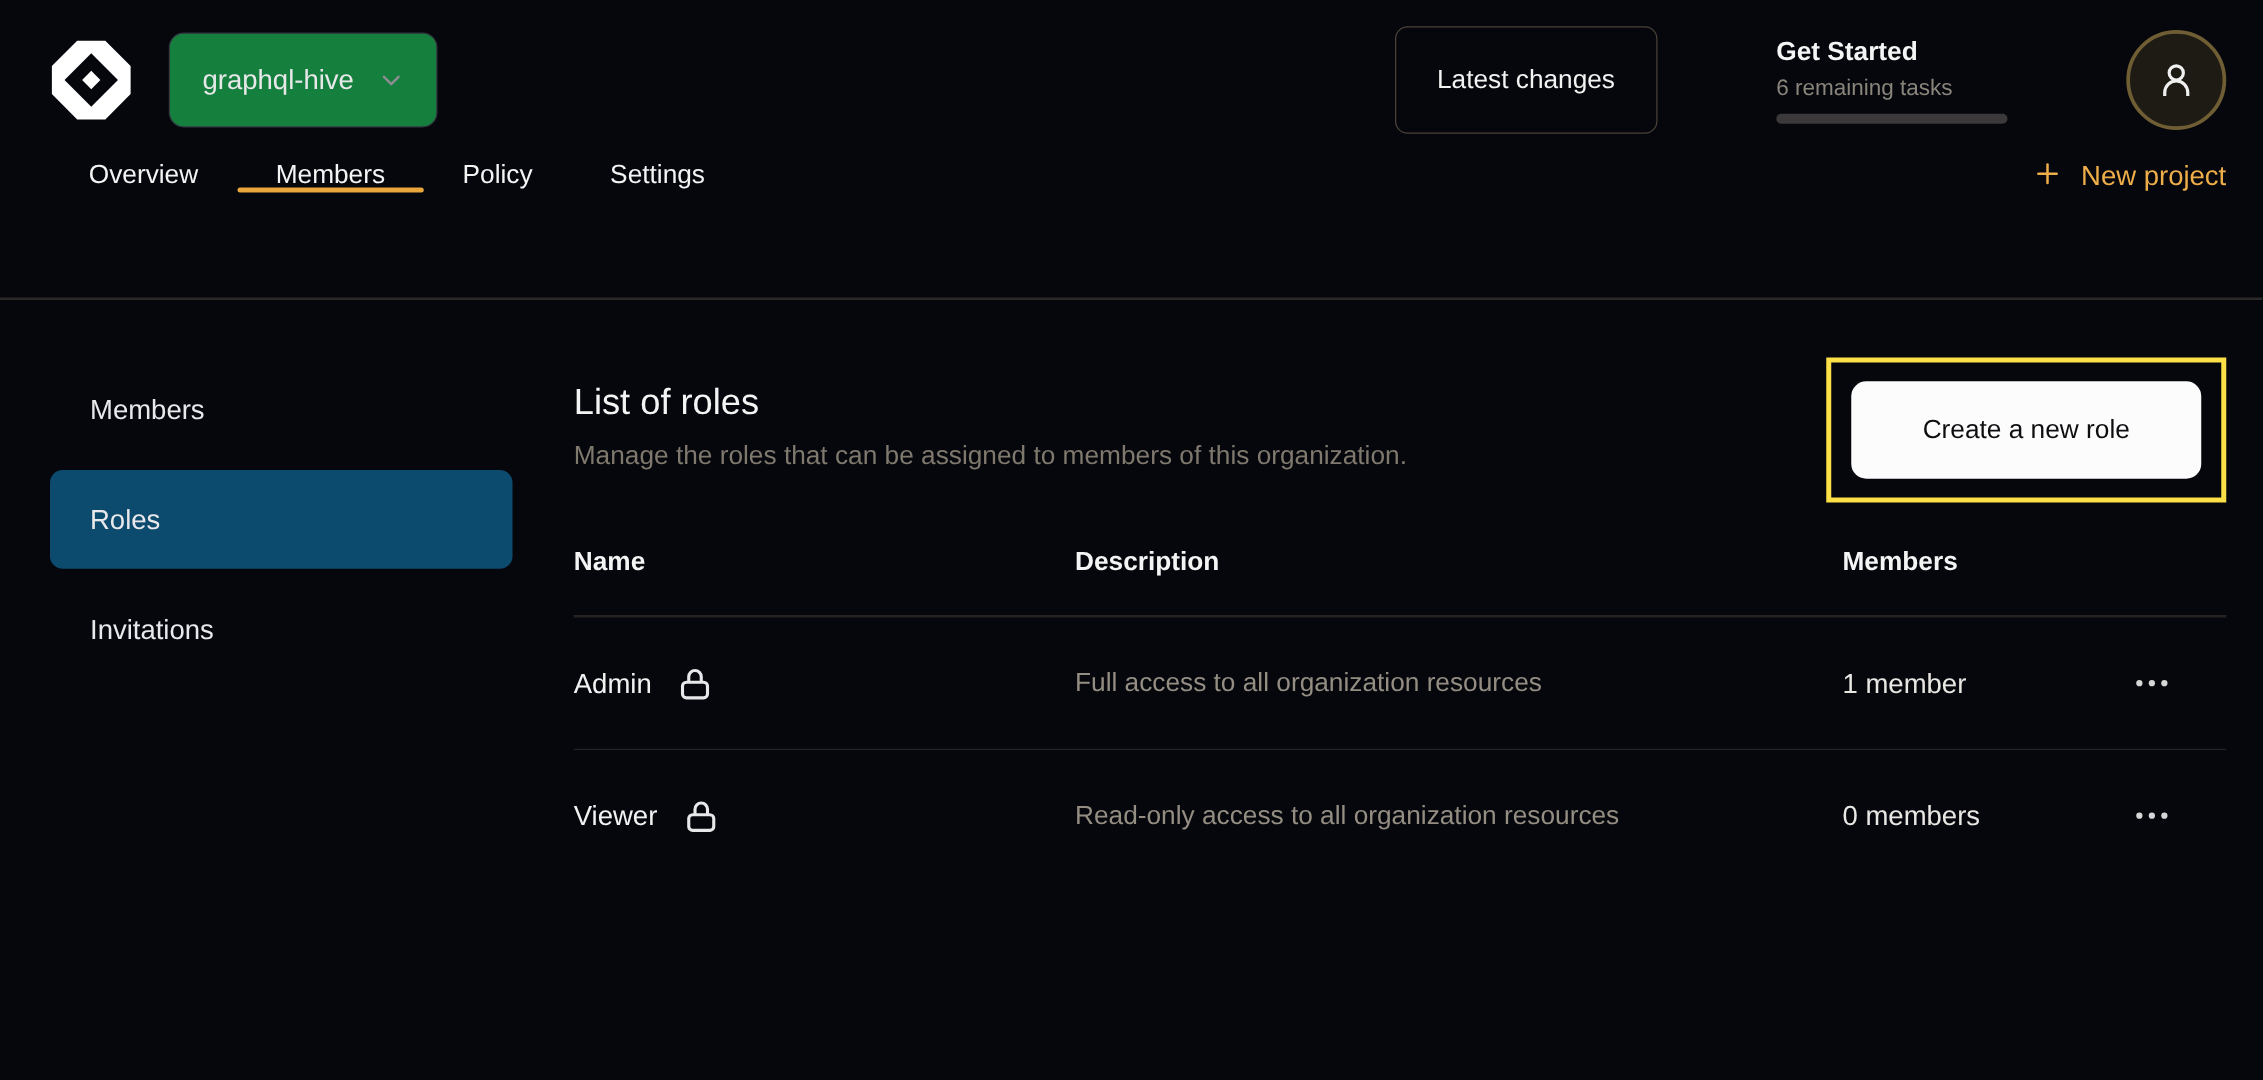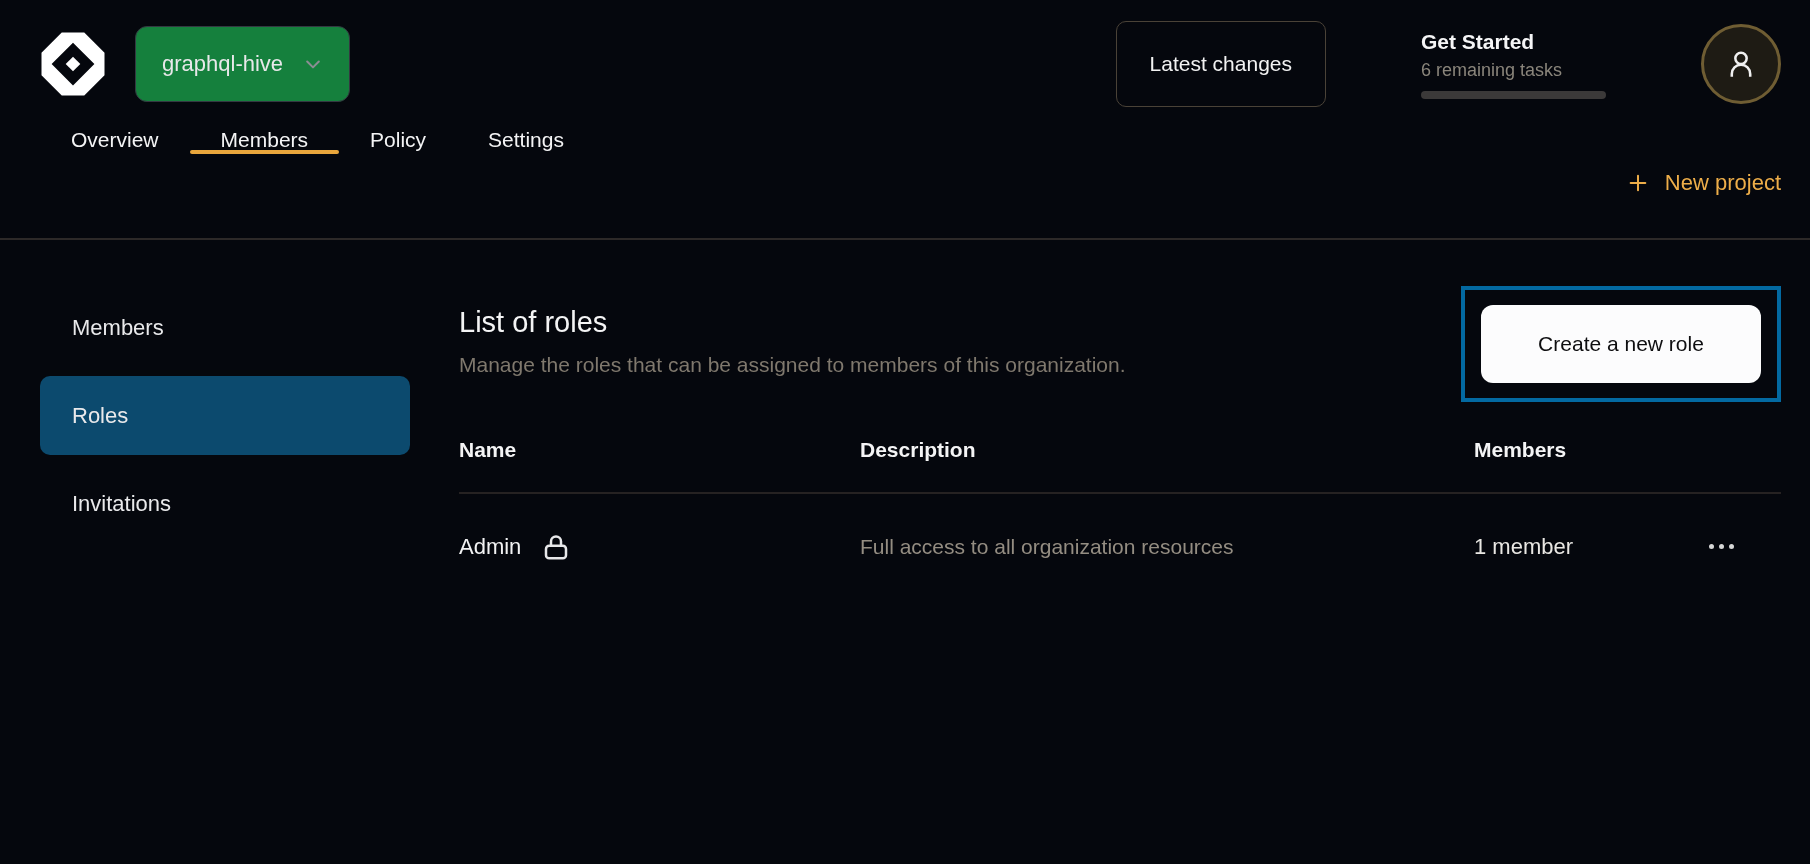--- a/index.html
+++ b/index.html
@@ -47,40 +47,40 @@
   .tabs { display:flex; align-items:flex-start; }
   .tab {
     position:relative; display:flex; align-items:center;
     padding:0 31px; font-size:21px; color:#f4f4f5; cursor:pointer; white-space:nowrap;
   }
   .tab.active::after {
     content:""; position:absolute; left:0; right:0; bottom:-2px; height:4px;
     background:#e9a63c; border-radius:2px;
   }
   .new-project {
-    margin-left:auto; display:flex; align-items:center; gap:16px;
+    margin-left:auto; display:flex; align-items:flex-start; gap:16px;
     color:#edad49; font-size:22px; cursor:pointer;
   }
   .plus-icon { width:22px; height:22px; stroke:#edad49; stroke-width:2.2; fill:none; }
 
   
   .content { display:flex; padding:48px 29px 0 40px; }
   .side-nav { width:370px; flex:0 0 auto; margin-right:49px; }
   .side-item {
     height:79px; display:flex; align-items:center; padding:0 32px;
     border-radius:10px; font-size:22px; color:#e9e9eb; cursor:pointer; margin-bottom:9px;
   }
   .side-item.active { background:#0c4a6e; }
 
   .main { flex:1; min-width:0; }
   .main-header { display:flex; justify-content:space-between; align-items:flex-start; }
   .title-block { margin-top:18px; max-width:900px; }
   .page-title { font-size:29px; font-weight:400; color:#f4f4f5; }
   .page-sub { margin-top:14px; font-size:21px; color:#7f786d; }
-  .annotation-box { border:4px solid #0369a1; padding:15px 16px; margin-top:-2px;text-decoration:underline; }
+  .annotation-box { border:4px solid #fde047; padding:15px 16px; margin-top:-2px;text-decoration:underline; }
   .create-btn {
     width:280px; height:78px; border:none; border-radius:12px;
     background:#fcfcfd; color:#0e0e10; font-size:21px; font-weight:500;
     font-family:inherit; cursor:pointer;
   }
 
   
   .roles-table { margin-top:28px; }
   .t-row {
     display:grid; grid-template-columns:401px 614px 229px 1fr;
@@ -190,16 +190,34 @@
     <div class="cell-members">1 member</div>
     <div class="cell-menu">
       <button class="menu-btn">
         <i></i>
                 <i></i>
                 <i></i>
       </button>
     </div>
   </div>
 
+  <div class="t-row">
+    <div class="cell-name">
+      <span>Viewer</span>
+      <svg class="lock-icon" viewBox="0 0 24 24">
+        <rect x="4" y="11" width="16" height="10" rx="2.5"></rect>
+        <path d="M8 11 V7.5 a4 4 0 0 1 8 0 V11"></path>
+      </svg>
+    </div>
+    <div class="cell-desc">Read-only access to all organization resources</div>
+    <div class="cell-members">0 members</div>
+    <div class="cell-menu">
+      <button class="menu-btn">
+        <i></i>
+                <i></i>
+                <i></i>
+      </button>
+    </div>
+  </div>
 </div>
     </div>
   </section>
 </div>
 
 </body></html>

